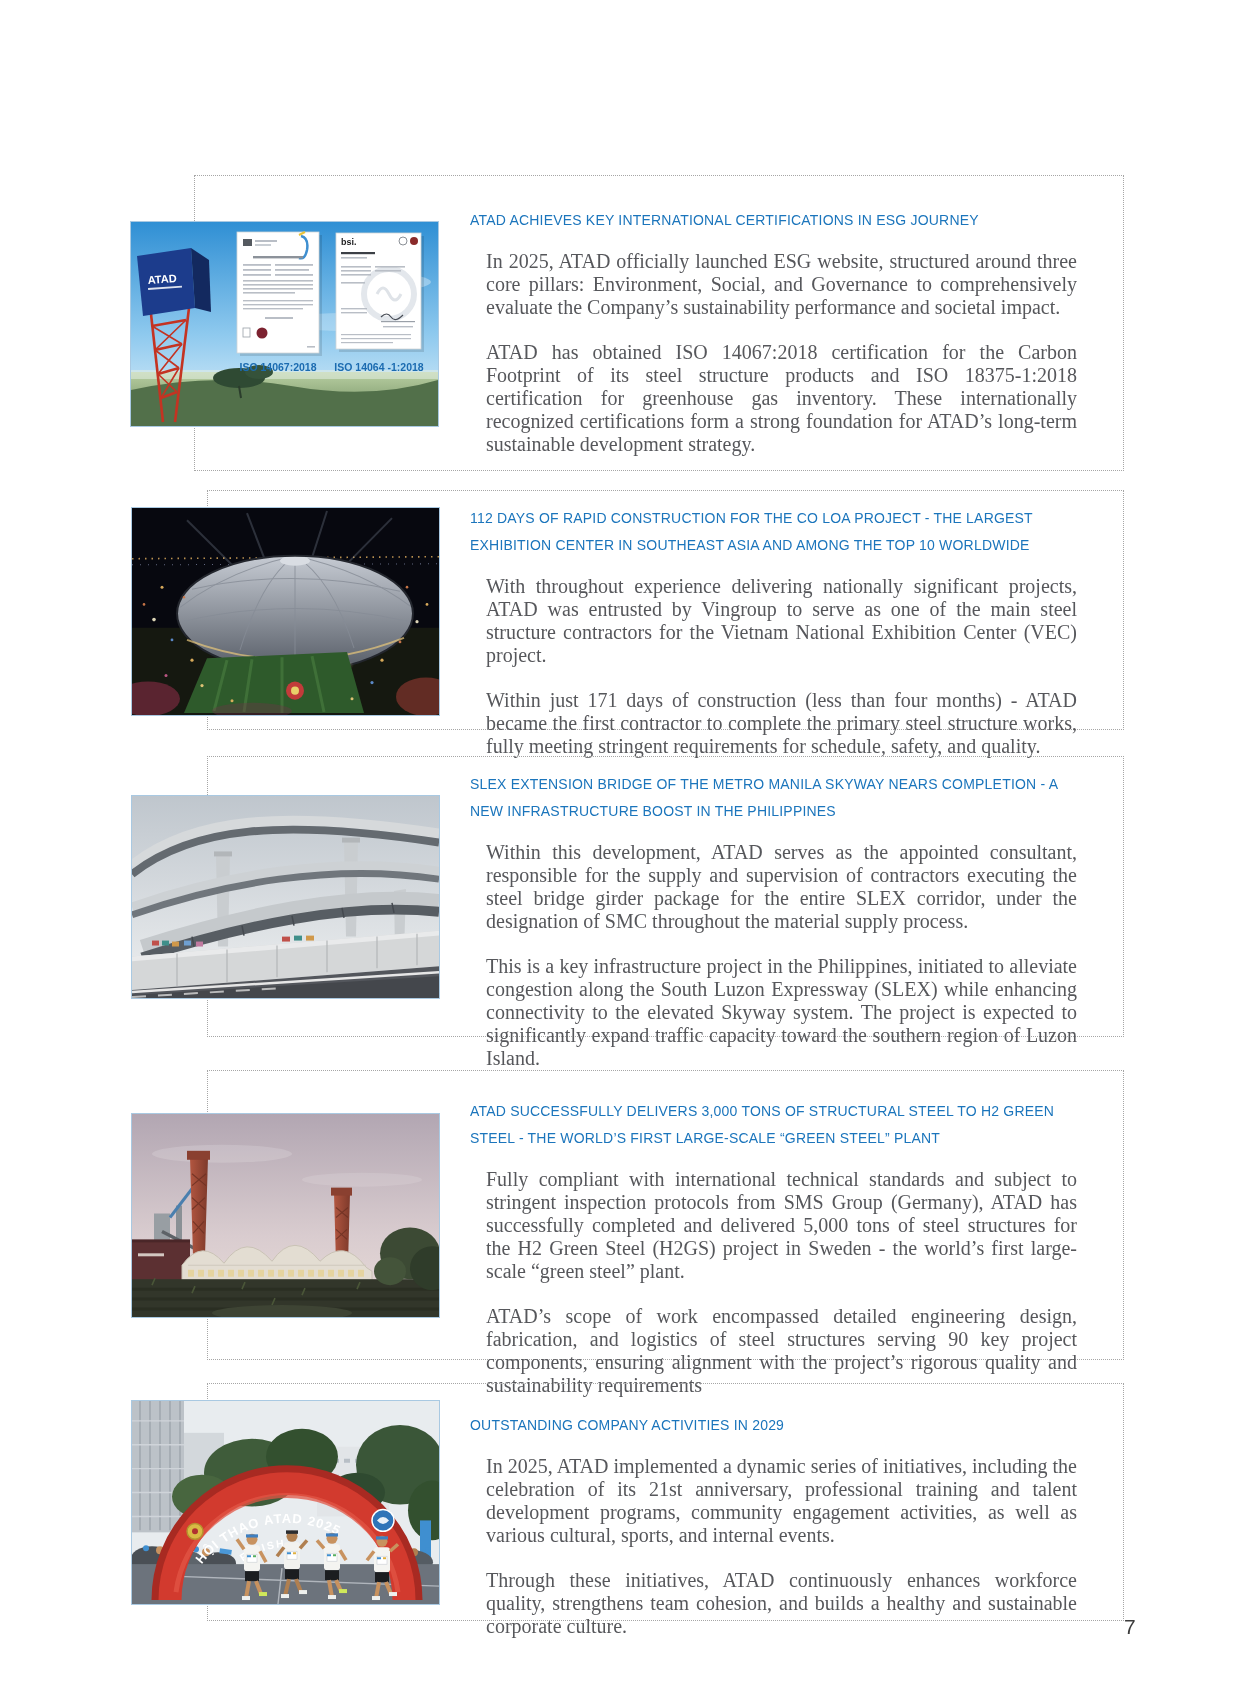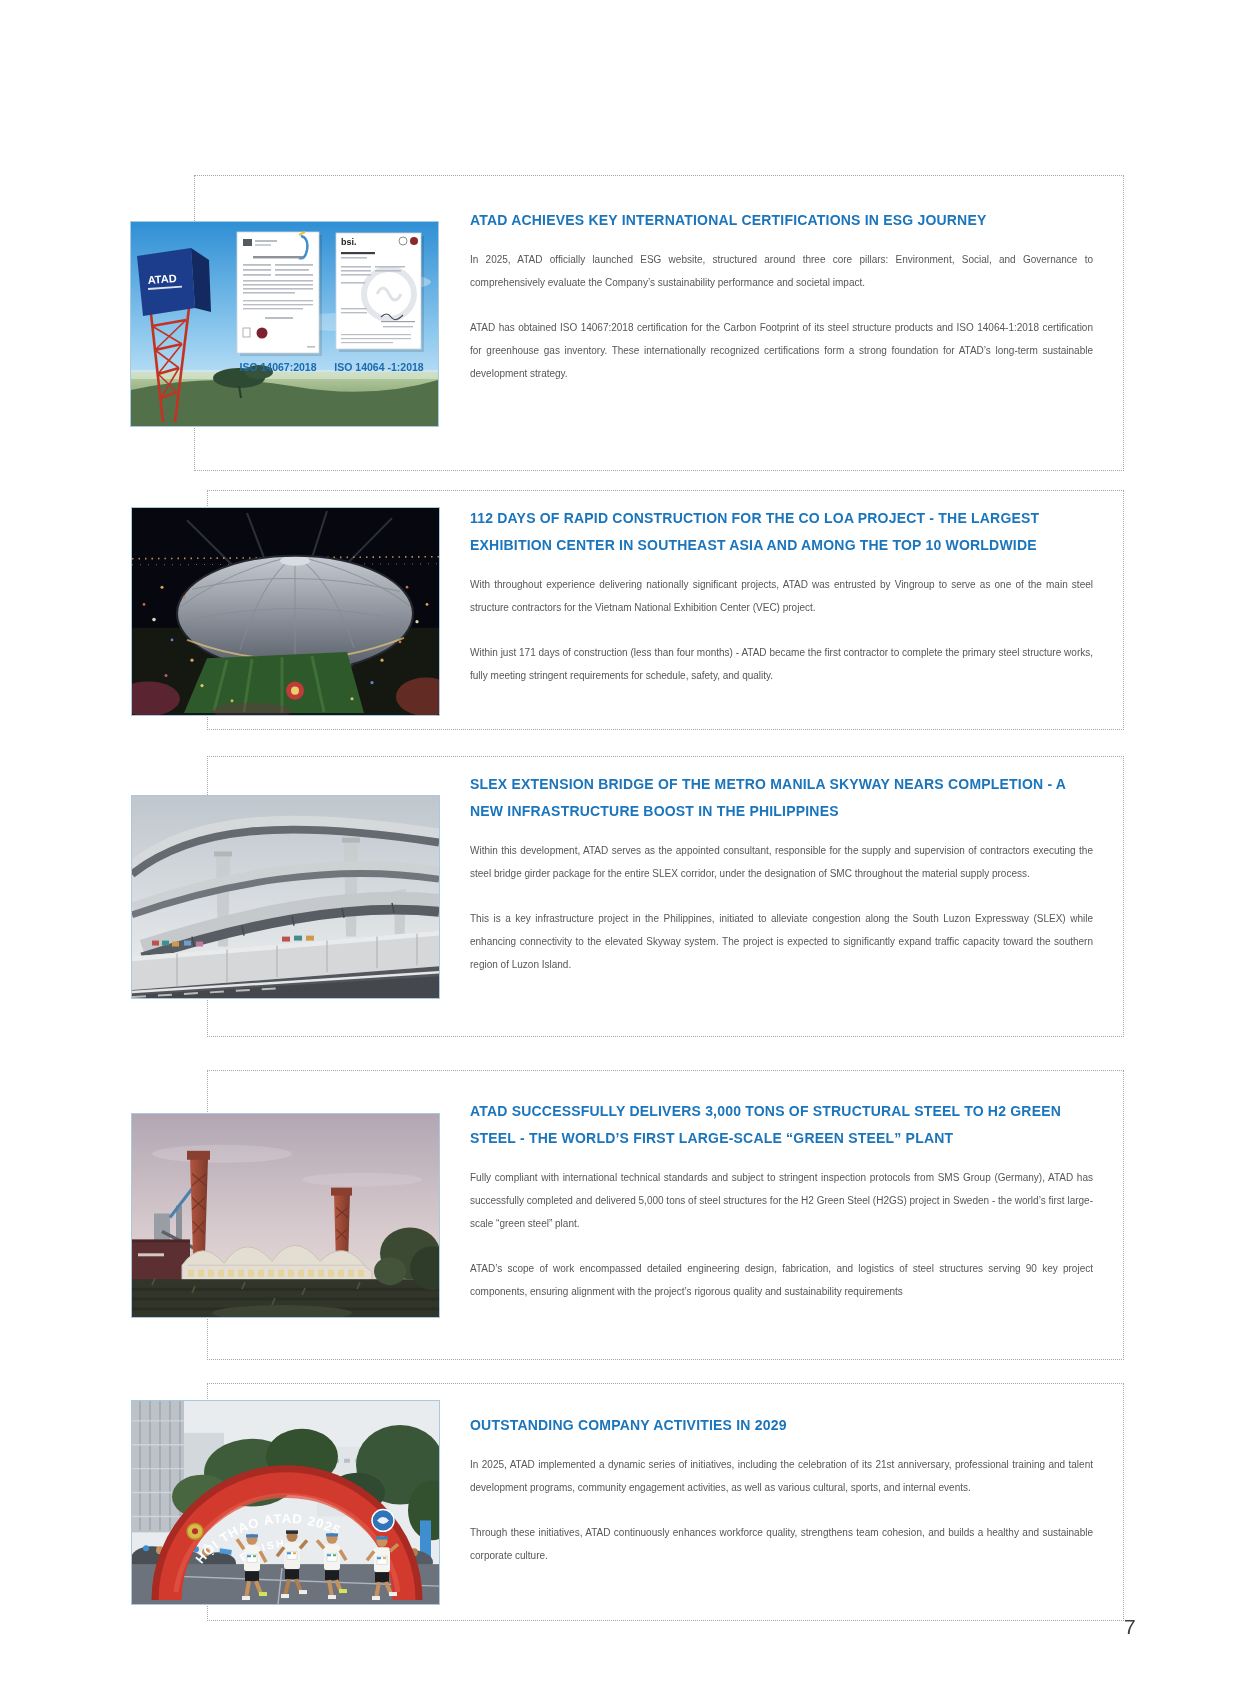--- a/index.html
+++ b/index.html
@@ -20,26 +20,27 @@
   .p3{left:131px;top:795px;width:307px;height:202px;}
   .p4{left:131px;top:1113px;width:307px;height:203px;}
   .p5{left:131px;top:1400px;width:307px;height:203px;}
   .txt{position:absolute;width:623px;}
   .t1{left:470px;top:207px;}
   .t2{left:470px;top:505px;}
   .t3{left:470px;top:771px;}
   .t4{left:470px;top:1098px;}
   .t5{left:470px;top:1412px;}
   .headline{
-    color:#1b75bc;font-size:14px;font-weight:bold;line-height:27px;
+    color:#1b75bc;font-size:14px;font-weight:normal;line-height:27px;
     letter-spacing:.2px;margin:0 0 14px 0;text-transform:none;
   }
   .body-p{
-    color:#56575b;font-size:10px;line-height:23px;text-align:justify;
-    margin:0;
+    color:#56575b;font-size:20px;line-height:23px;text-align:justify;
+    margin:16px;
+    font-family:Liberation Serif, serif;
   }
   .body-p + .body-p{margin-top:22px;}
   .page-num{
     position:absolute;left:1124px;top:1615px;color:#3c3c3c;font-size:21px;
   }
   svg text{font-family:"Liberation Sans",sans-serif;}
 </style>
 </head>
 <body>
 
@@ -136,21 +137,21 @@
       <path d="M250,95 q6,-6 10,0 t12,-2" stroke="#474c55" stroke-width="1.2" fill="none"></path>
       <rect x="250" y="99" width="34" height="1.2" fill="#9aa0a8"></rect>
     </g>
     <text x="147" y="149" font-size="10.5" font-weight="bold" fill="#1b6bb0" text-anchor="middle">ISO 14067:2018</text>
     <text x="248" y="149" font-size="10.5" font-weight="bold" fill="#1b6bb0" text-anchor="middle">ISO 14064 -1:2018</text>
   </svg>
 </div>
 <div class="txt t1">
   <h3 class="headline">ATAD ACHIEVES KEY INTERNATIONAL CERTIFICATIONS IN  ESG JOURNEY</h3>
   <p class="body-p">In 2025, ATAD officially launched ESG website, structured around three core pillars: Environment, Social, and Governance to comprehensively evaluate the Company’s sustainability performance and societal impact.</p>
-  <p class="body-p">ATAD has obtained ISO 14067:2018 certification for the Carbon Footprint of its steel structure products and ISO 14064-1:2018 certification for greenhouse gas inventory. These internationally recognized certifications form a strong foundation for ATAD’s long-term sustainable development strategy.</p>
+  <p class="body-p">ATAD has obtained ISO 14067:2018 certification for the Carbon Footprint of its steel structure products and ISO 18375-1:2018 certification for greenhouse gas inventory. These internationally recognized certifications form a strong foundation for ATAD’s long-term sustainable development strategy.</p>
 </div>
 
 <div class="card c2"></div>
 <div class="photo p2">
   <svg viewBox="0 0 307 204" preserveAspectRatio="none">
     <defs>
       <linearGradient id="dome2" x1="0" y1="0" x2="0" y2="1">
         <stop offset="0" stop-color="#c6cbd3"></stop>
           <stop offset="1" stop-color="#565c66"></stop>
       </linearGradient>

